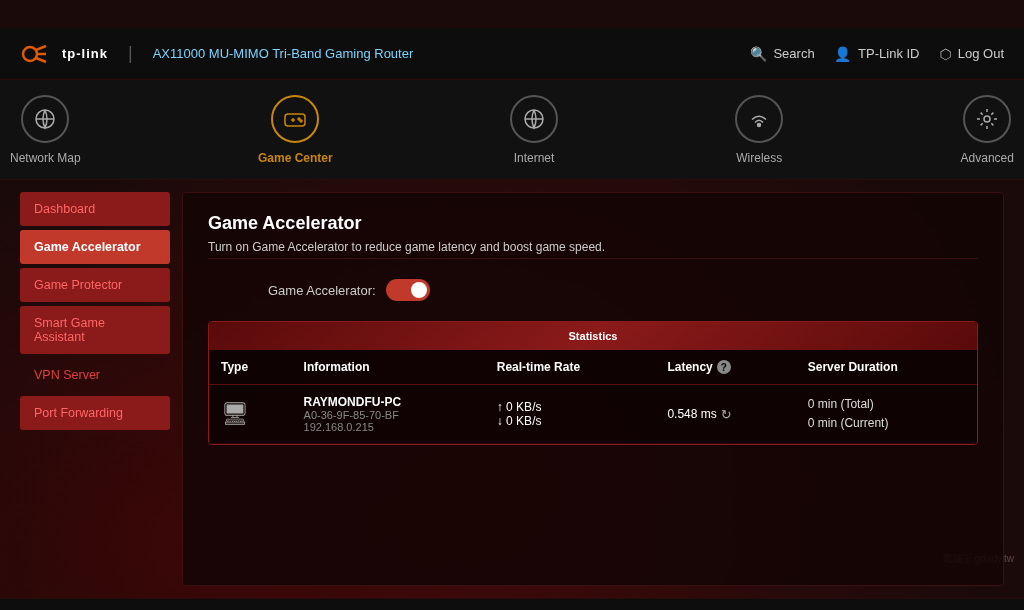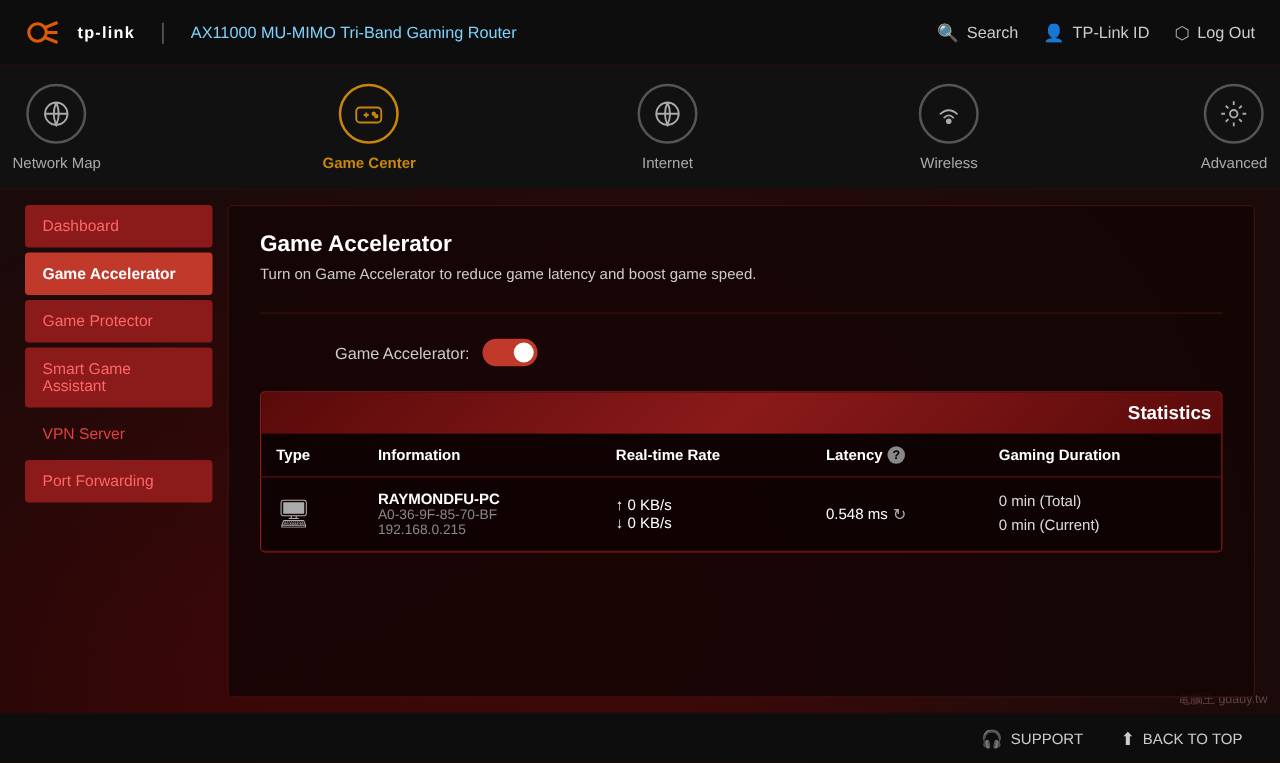--- a/index.html
+++ b/index.html
@@ -25,20 +25,21 @@
     
     .header {
       position: relative;
       z-index: 10;
       background: #0d0d0d;
       height: 52px;
       display: flex;
       align-items: center;
       padding: 0 20px;
       border-bottom: 1px solid #2a0a0a;
+      margin-top: 28px;
     }
     .logo-area {
       display: flex;
       align-items: center;
       gap: 10px;
       flex: 1;
     }
     .logo-icon {
       width: 32px;
       height: 32px;
@@ -170,21 +171,21 @@
     .content-title {
       font-size: 18px;
       font-weight: bold;
       color: #fff;
       margin-bottom: 6px;
     }
     .content-desc {
       font-size: 12px;
       color: #ccc;
       margin-bottom: 20px;
-      padding-bottom: 24px;
+      padding-bottom: 4px;
       border-bottom: 1px solid #3a1010;
     }
 
     
     .toggle-row {
       display: flex;
       align-items: center;
       gap: 10px;
       margin-bottom: 20px;
       padding-left: 60px;
@@ -213,23 +214,23 @@
     }
 
     
     .stats-container {
       border: 1px solid #8b1a1a;
       border-radius: 4px;
       overflow: hidden;
     }
     .stats-header {
       background: linear-gradient(135deg, #5a0a0a 0%, #8b1a1a 50%, #5a0a0a 100%);
-      text-align: right;
+      text-align: center;
       padding: 8px;
-      font-size: 15px;
+      font-size: 11px;
       font-weight: bold;
       color: #fff;
     }
     .stats-table {
       width: 100%;
       background: rgba(10,0,0,0.6);
       border-collapse: collapse;
     }
     .stats-table thead tr {
       border-bottom: 1px solid #5a1010;
@@ -455,21 +456,21 @@
           <tr>
             <th>Type</th>
             <th>Information</th>
             <th>Real-time Rate</th>
             <th>
               <div class="th-latency">
                 <span>Latency</span>
                 <span class="question-icon">?</span>
               </div>
             </th>
-            <th>Gaming Duration</th>
+            <th>Server Duration</th>
           </tr>
         </thead>
         <tbody>
           <tr class="table-row">
             <td>
               <span class="device-icon">🖥</span>
             </td>
             <td>
               <div class="device-name">RAYMONDFU-PC</div>
               <div class="device-mac">A0-36-9F-85-70-BF</div>

